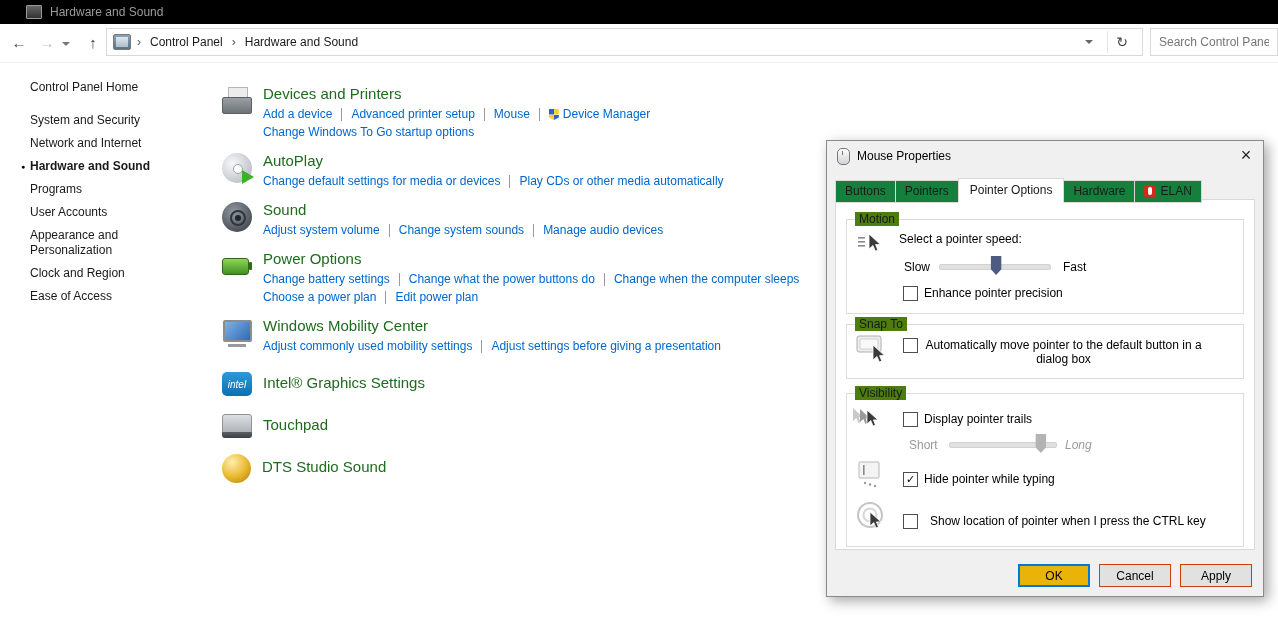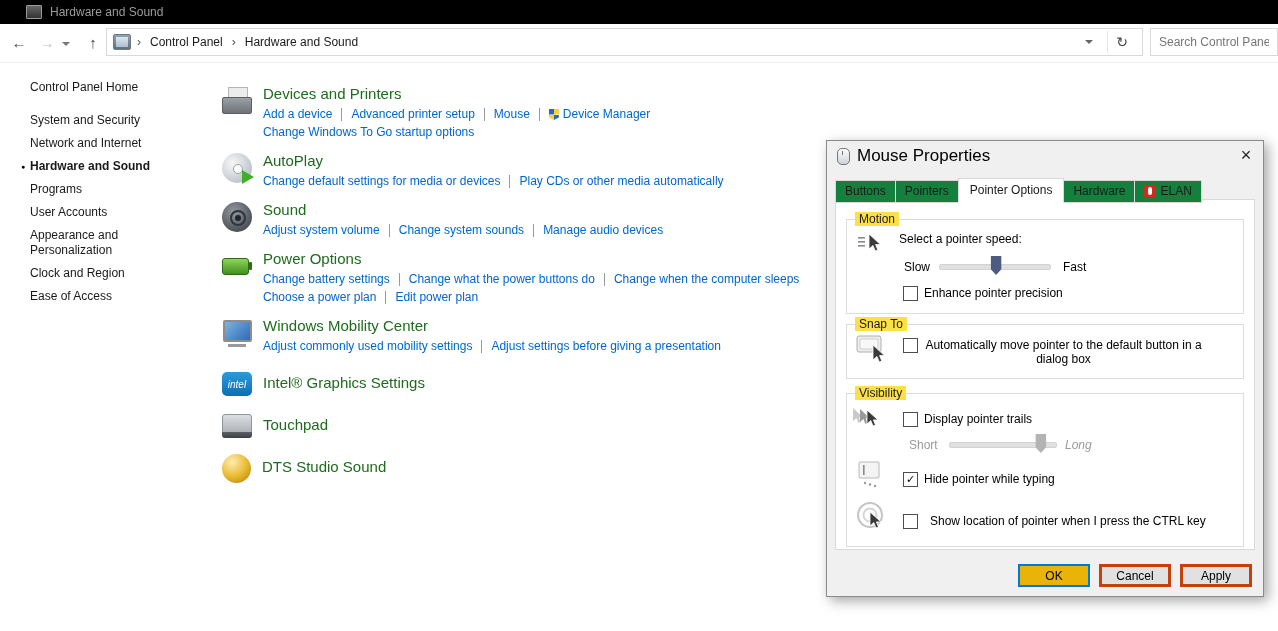--- a/index.html
+++ b/index.html
@@ -81,33 +81,33 @@
                          border:1px solid #8e9399;border-radius:3px 3px 0 0;}
   .touchpad-icon::after{content:"";position:absolute;top:23px;left:2px;width:30px;height:6px;background:linear-gradient(#5a5f66,#3c4046);border-radius:0 0 3px 3px;}
   .dts-icon{background:radial-gradient(circle at 35% 28%,#ffeeb0,#e8b62a 55%,#a87b12);border-radius:50%;width:29px;height:29px;margin:3px 2px;}
 
   
   .dialog{position:absolute;left:826px;top:140px;width:436px;height:455px;background:#f0f0f0;
           border:1px solid #8a8a8a;box-shadow:4px 4px 12px rgba(0,0,0,.35);z-index:10;font-size:12px;}
   .dlg-titlebar{position:absolute;top:0;left:0;right:0;height:30px;display:flex;align-items:center;padding:0 10px;gap:7px;}
   .mouse-ic{width:11px;height:15px;border:1px solid #777;border-radius:5px;background:linear-gradient(#fdfdfd,#cfd3d8);position:relative;}
   .mouse-ic::before{content:"";position:absolute;top:2px;left:4px;width:1px;height:4px;background:#777;}
-  .dlg-title{font-size:17px;color:#000;}
+  .dlg-title{font-size:12px;color:#000;}
   .dlg-close{position:absolute;right:4px;top:2px;width:26px;height:24px;text-align:center;line-height:24px;font-size:18px;color:#222;cursor:pointer;}
 
   .tabstrip{position:absolute;left:8px;top:39px;display:flex;align-items:flex-end;z-index:3;}
   .tab{padding:3px 9px 4px;border:1px solid #d9d9d9;background:#15803d;margin-right:-1px;color:#1a1a1a;
        display:flex;align-items:center;gap:4px;position:relative;}
   .tab.active{background:#fff;border-bottom:1px solid #fff;padding:4px 11px 5px;margin-top:-2px;z-index:4;}
   .elan-ic{width:12px;height:12px;background:#d22a1e;border-radius:2px;position:relative;}
   .elan-ic::after{content:"";position:absolute;top:2px;left:4px;width:4px;height:8px;background:#fff;border-radius:2px;}
 
   .tabpage{position:absolute;left:8px;right:8px;top:58px;height:349px;background:#fff;border:1px solid #d9d9d9;z-index:2;}
   .grp{position:absolute;left:10px;right:10px;border:1px solid #dcdcdc;}
-  .grp-legend{position:absolute;top:-8px;left:8px;background:#fde047;padding:0 4px;font-size:12px;color:#1a1a1a;}
+  .grp-legend{position:absolute;top:-8px;left:8px;background:#4d7c0f;padding:0 4px;font-size:12px;color:#1a1a1a;}
   .grp-motion{top:19px;height:93px;}
   .grp-snap{top:124px;height:53px;}
   .grp-vis{top:193px;height:152px;}
 
   .glabel{position:absolute;font-size:12px;color:#000;}
   .glabel.dim{color:#9a9a9a;}
   .gicon{position:absolute;}
 
   .chk{position:absolute;display:flex;align-items:flex-start;gap:6px;cursor:default;}
   .chk .box{width:13px;height:13px;border:1px solid #4d4d4d;background:#fff;flex:0 0 auto;
@@ -115,21 +115,21 @@
   .chk .lbl{font-size:12px;color:#000;line-height:14px;}
 
   .slider{position:absolute;height:20px;}
   .slider .track{position:absolute;top:8px;left:0;right:0;height:4px;background:#e0e0e0;border:1px solid #d2d2d2;border-radius:2px;}
   .slider .thumb{position:absolute;top:0;width:11px;height:19px;background:#4d5b83;transform:translateX(-50%);
                  clip-path:polygon(0 0,100% 0,100% 68%,50% 100%,0 68%);}
   .slider.disabled .thumb{background:#b3b3b3;}
 
   .dlg-buttons{position:absolute;right:11px;bottom:9px;display:flex;gap:9px;}
   .dbtn{width:72px;height:23px;font-size:12px;font-family:"Liberation Sans",sans-serif;
-        background:#e1e1e1;border:3px solid #c2410c;cursor:pointer;}
+        background:#e1e1e1;border:1px solid #c2410c;cursor:pointer;}
   .dbtn.default{border:2px solid #0078d7;background:#eab308;}
 
   
   svg{display:block;}
 </style>
 </head>
 <body>
 
 <div class="screen">
 

